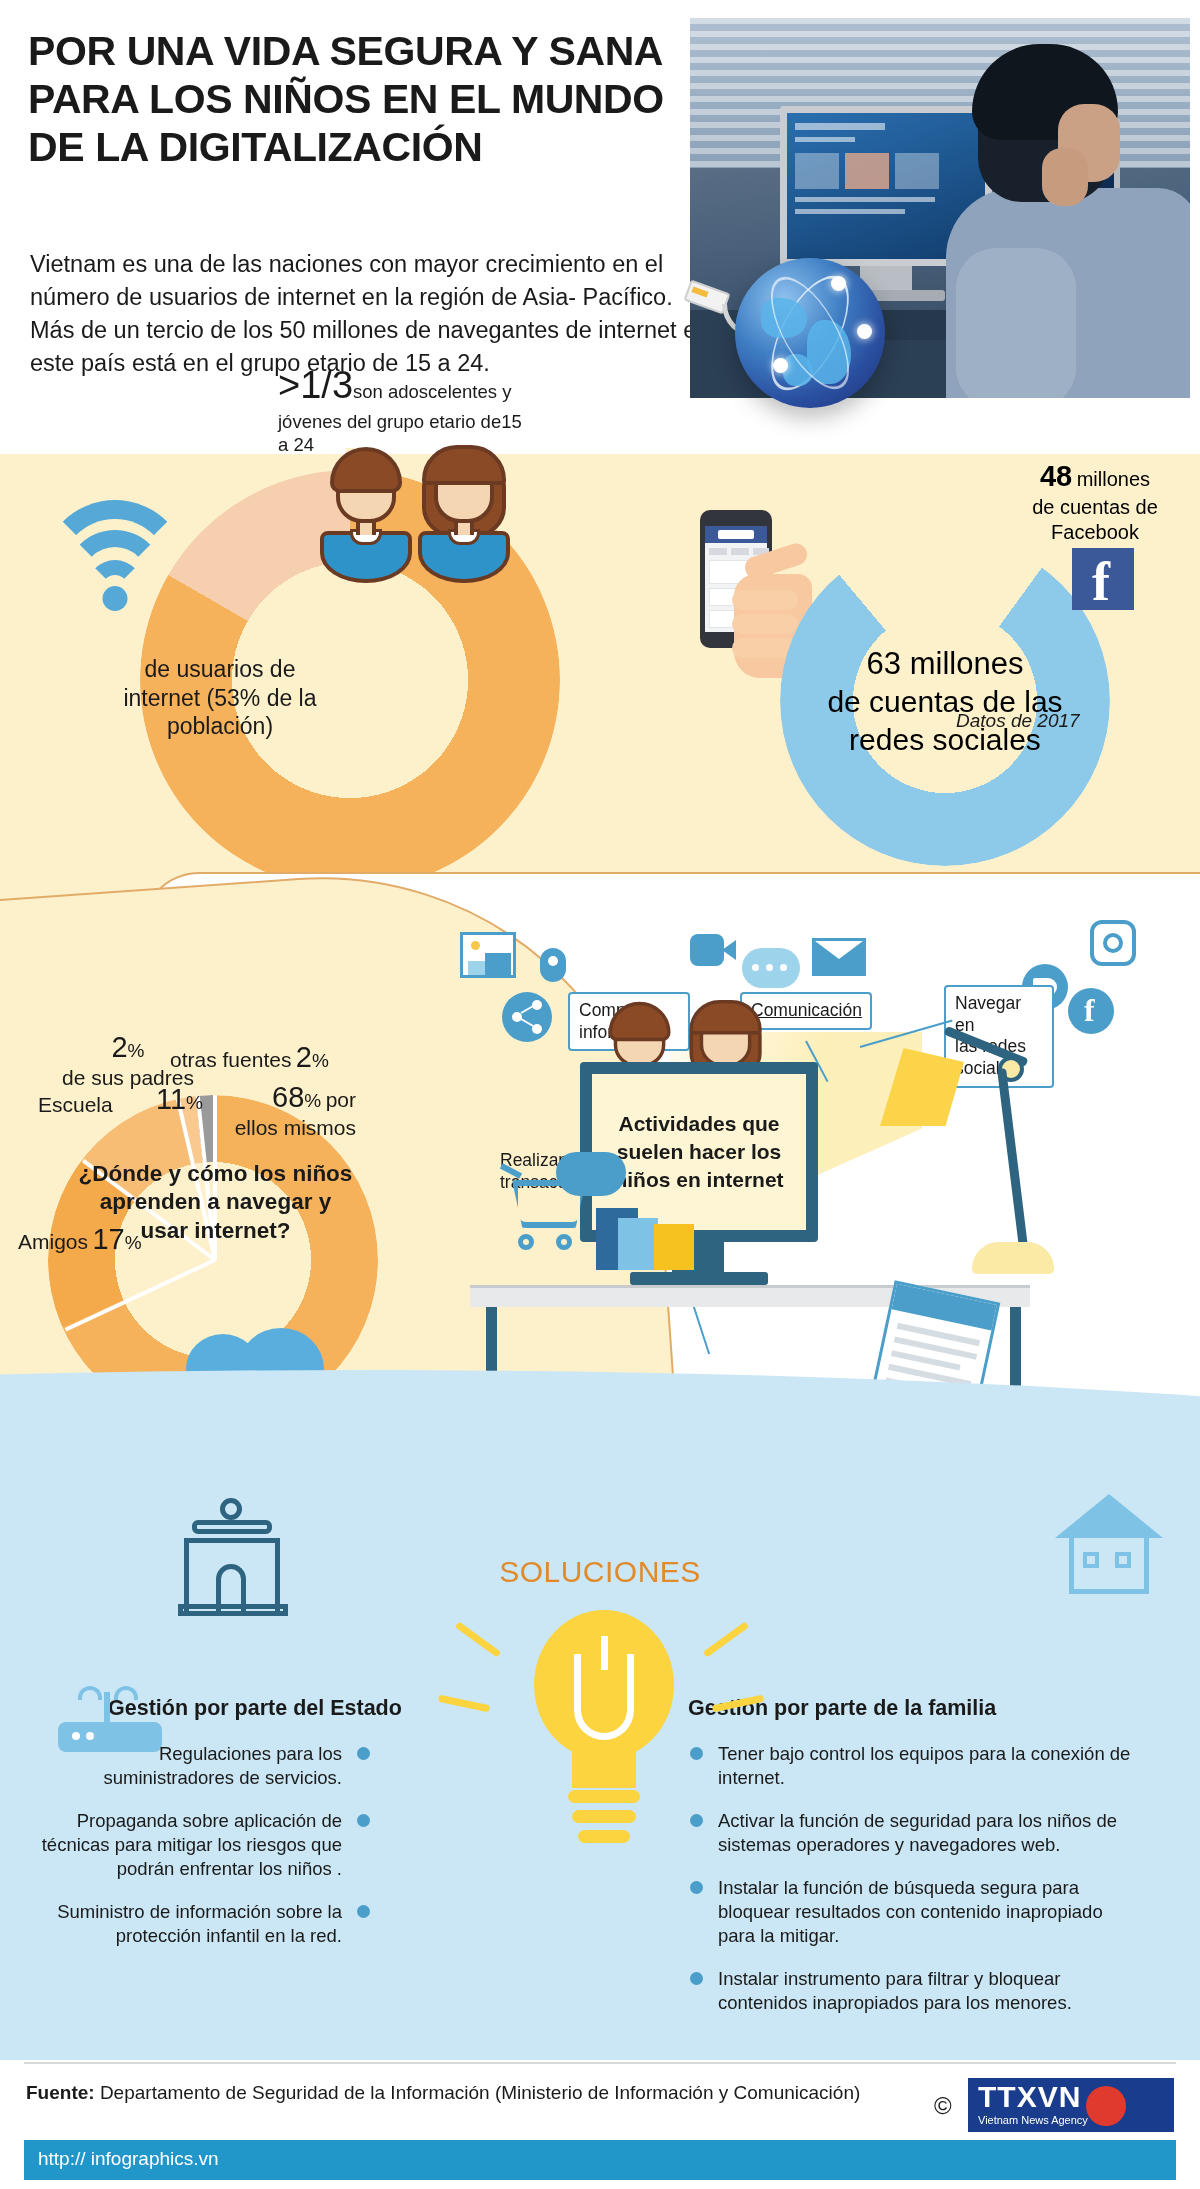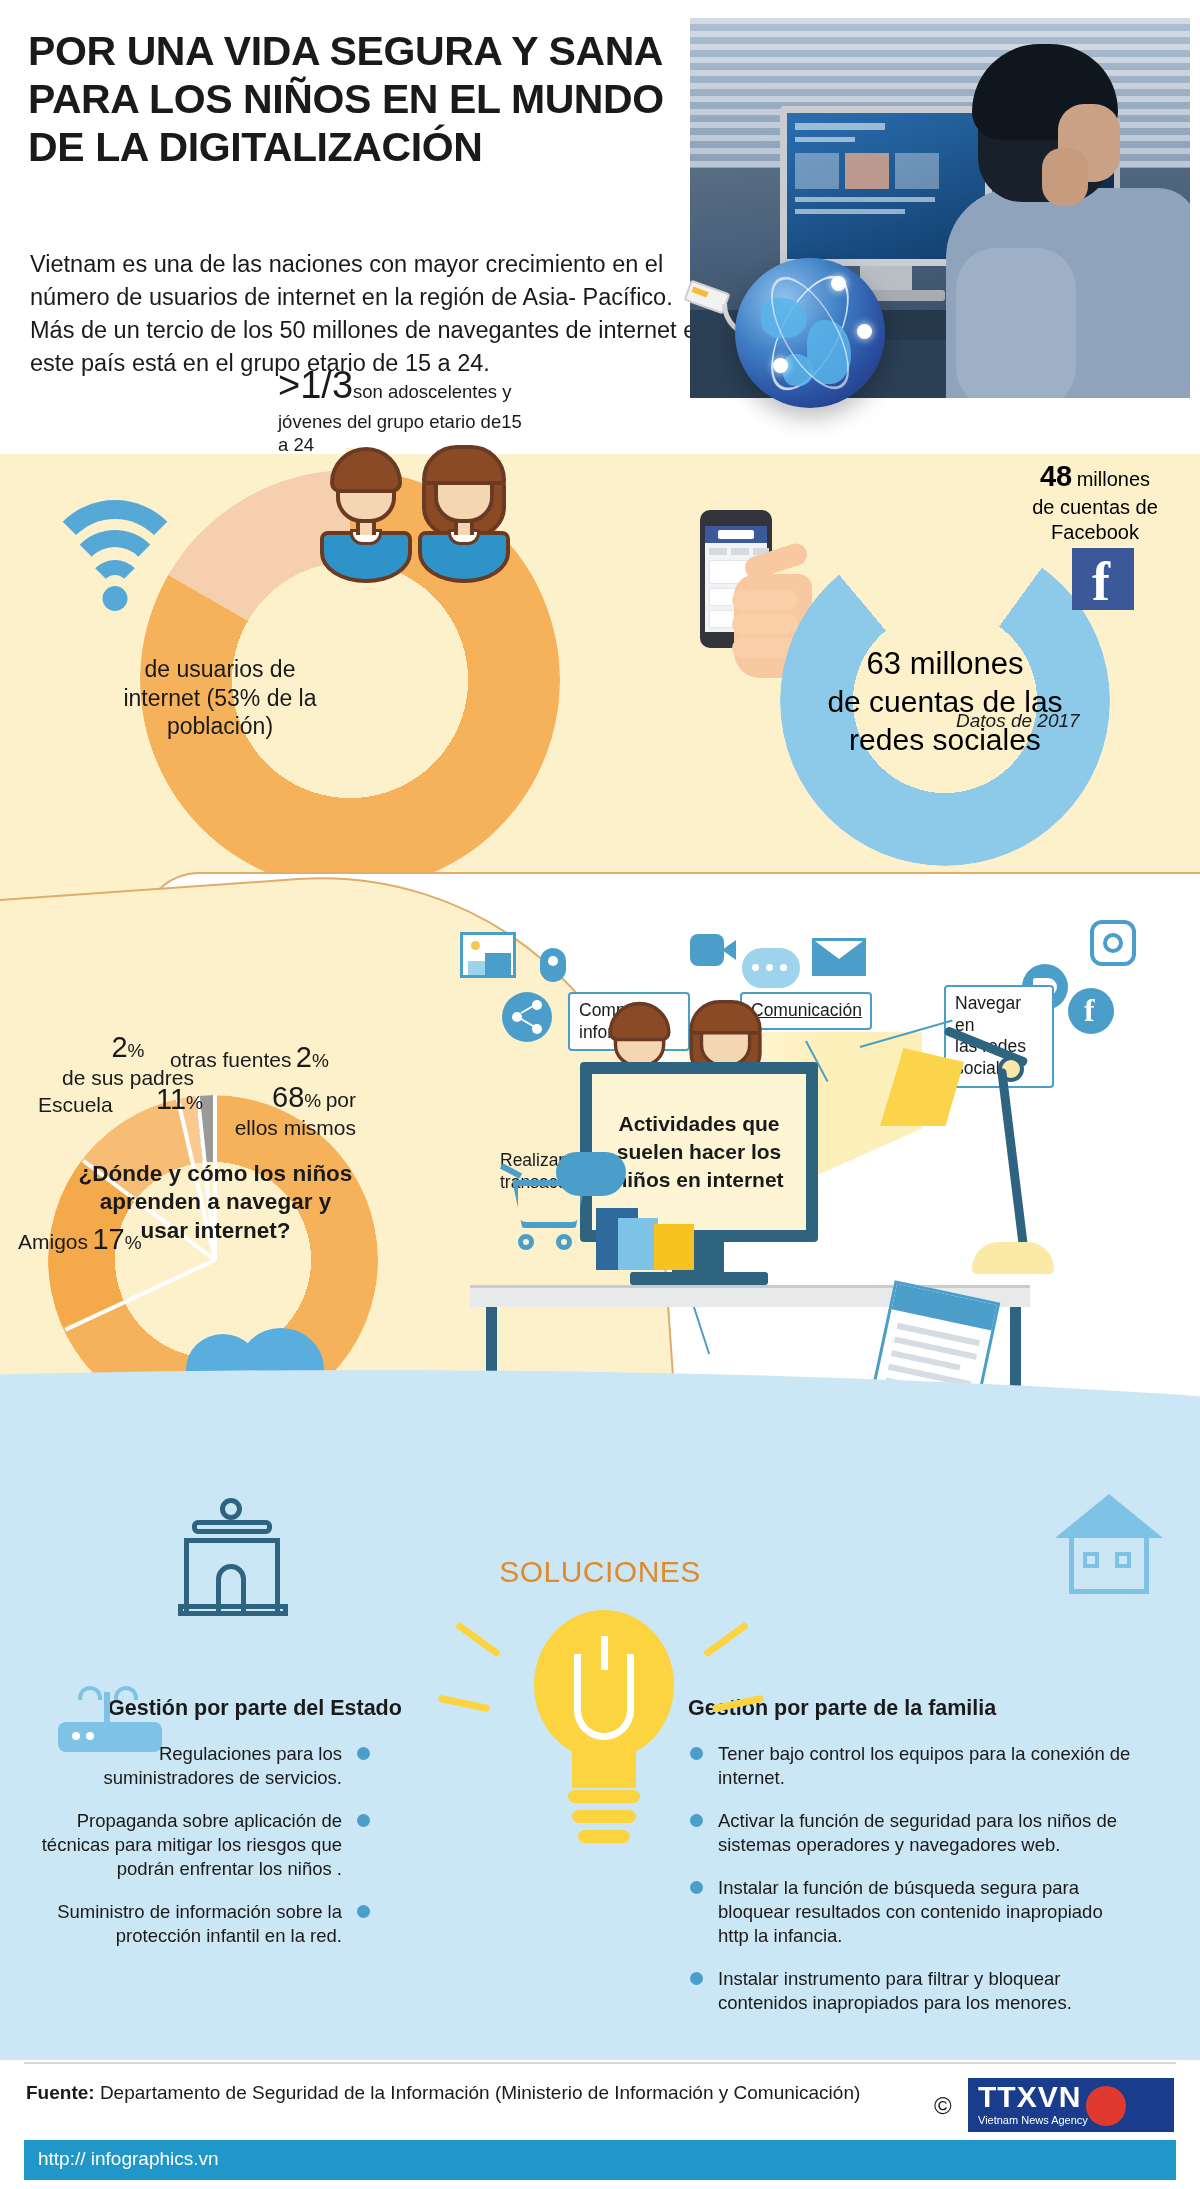--- a/index.html
+++ b/index.html
@@ -654,21 +654,21 @@
     <div class="sItem">
       <div class="dot-b" style="left:-28px;top:5px;"></div>
       <span>Tener bajo control los equipos para la conexión de internet.</span>
     </div>
     <div class="sItem">
       <div class="dot-b" style="left:-28px;top:5px;"></div>
       <span>Activar la función de seguridad para los niños de sistemas operadores y navegadores web.</span>
     </div>
     <div class="sItem">
       <div class="dot-b" style="left:-28px;top:5px;"></div>
-      <span>Instalar la función de búsqueda segura para bloquear resultados con contenido inapropiado http la infancia.</span>
+      <span>Instalar la función de búsqueda segura para bloquear resultados con contenido inapropiado para la mitigar.</span>
     </div>
     <div class="sItem">
       <div class="dot-b" style="left:-28px;top:5px;"></div>
       <span>Instalar instrumento para filtrar y bloquear contenidos inapropiados para los menores.</span>
     </div>
   </div>
 
   <div class="footer"></div>
   <div class="footRule"></div>
   <div class="fuente">

